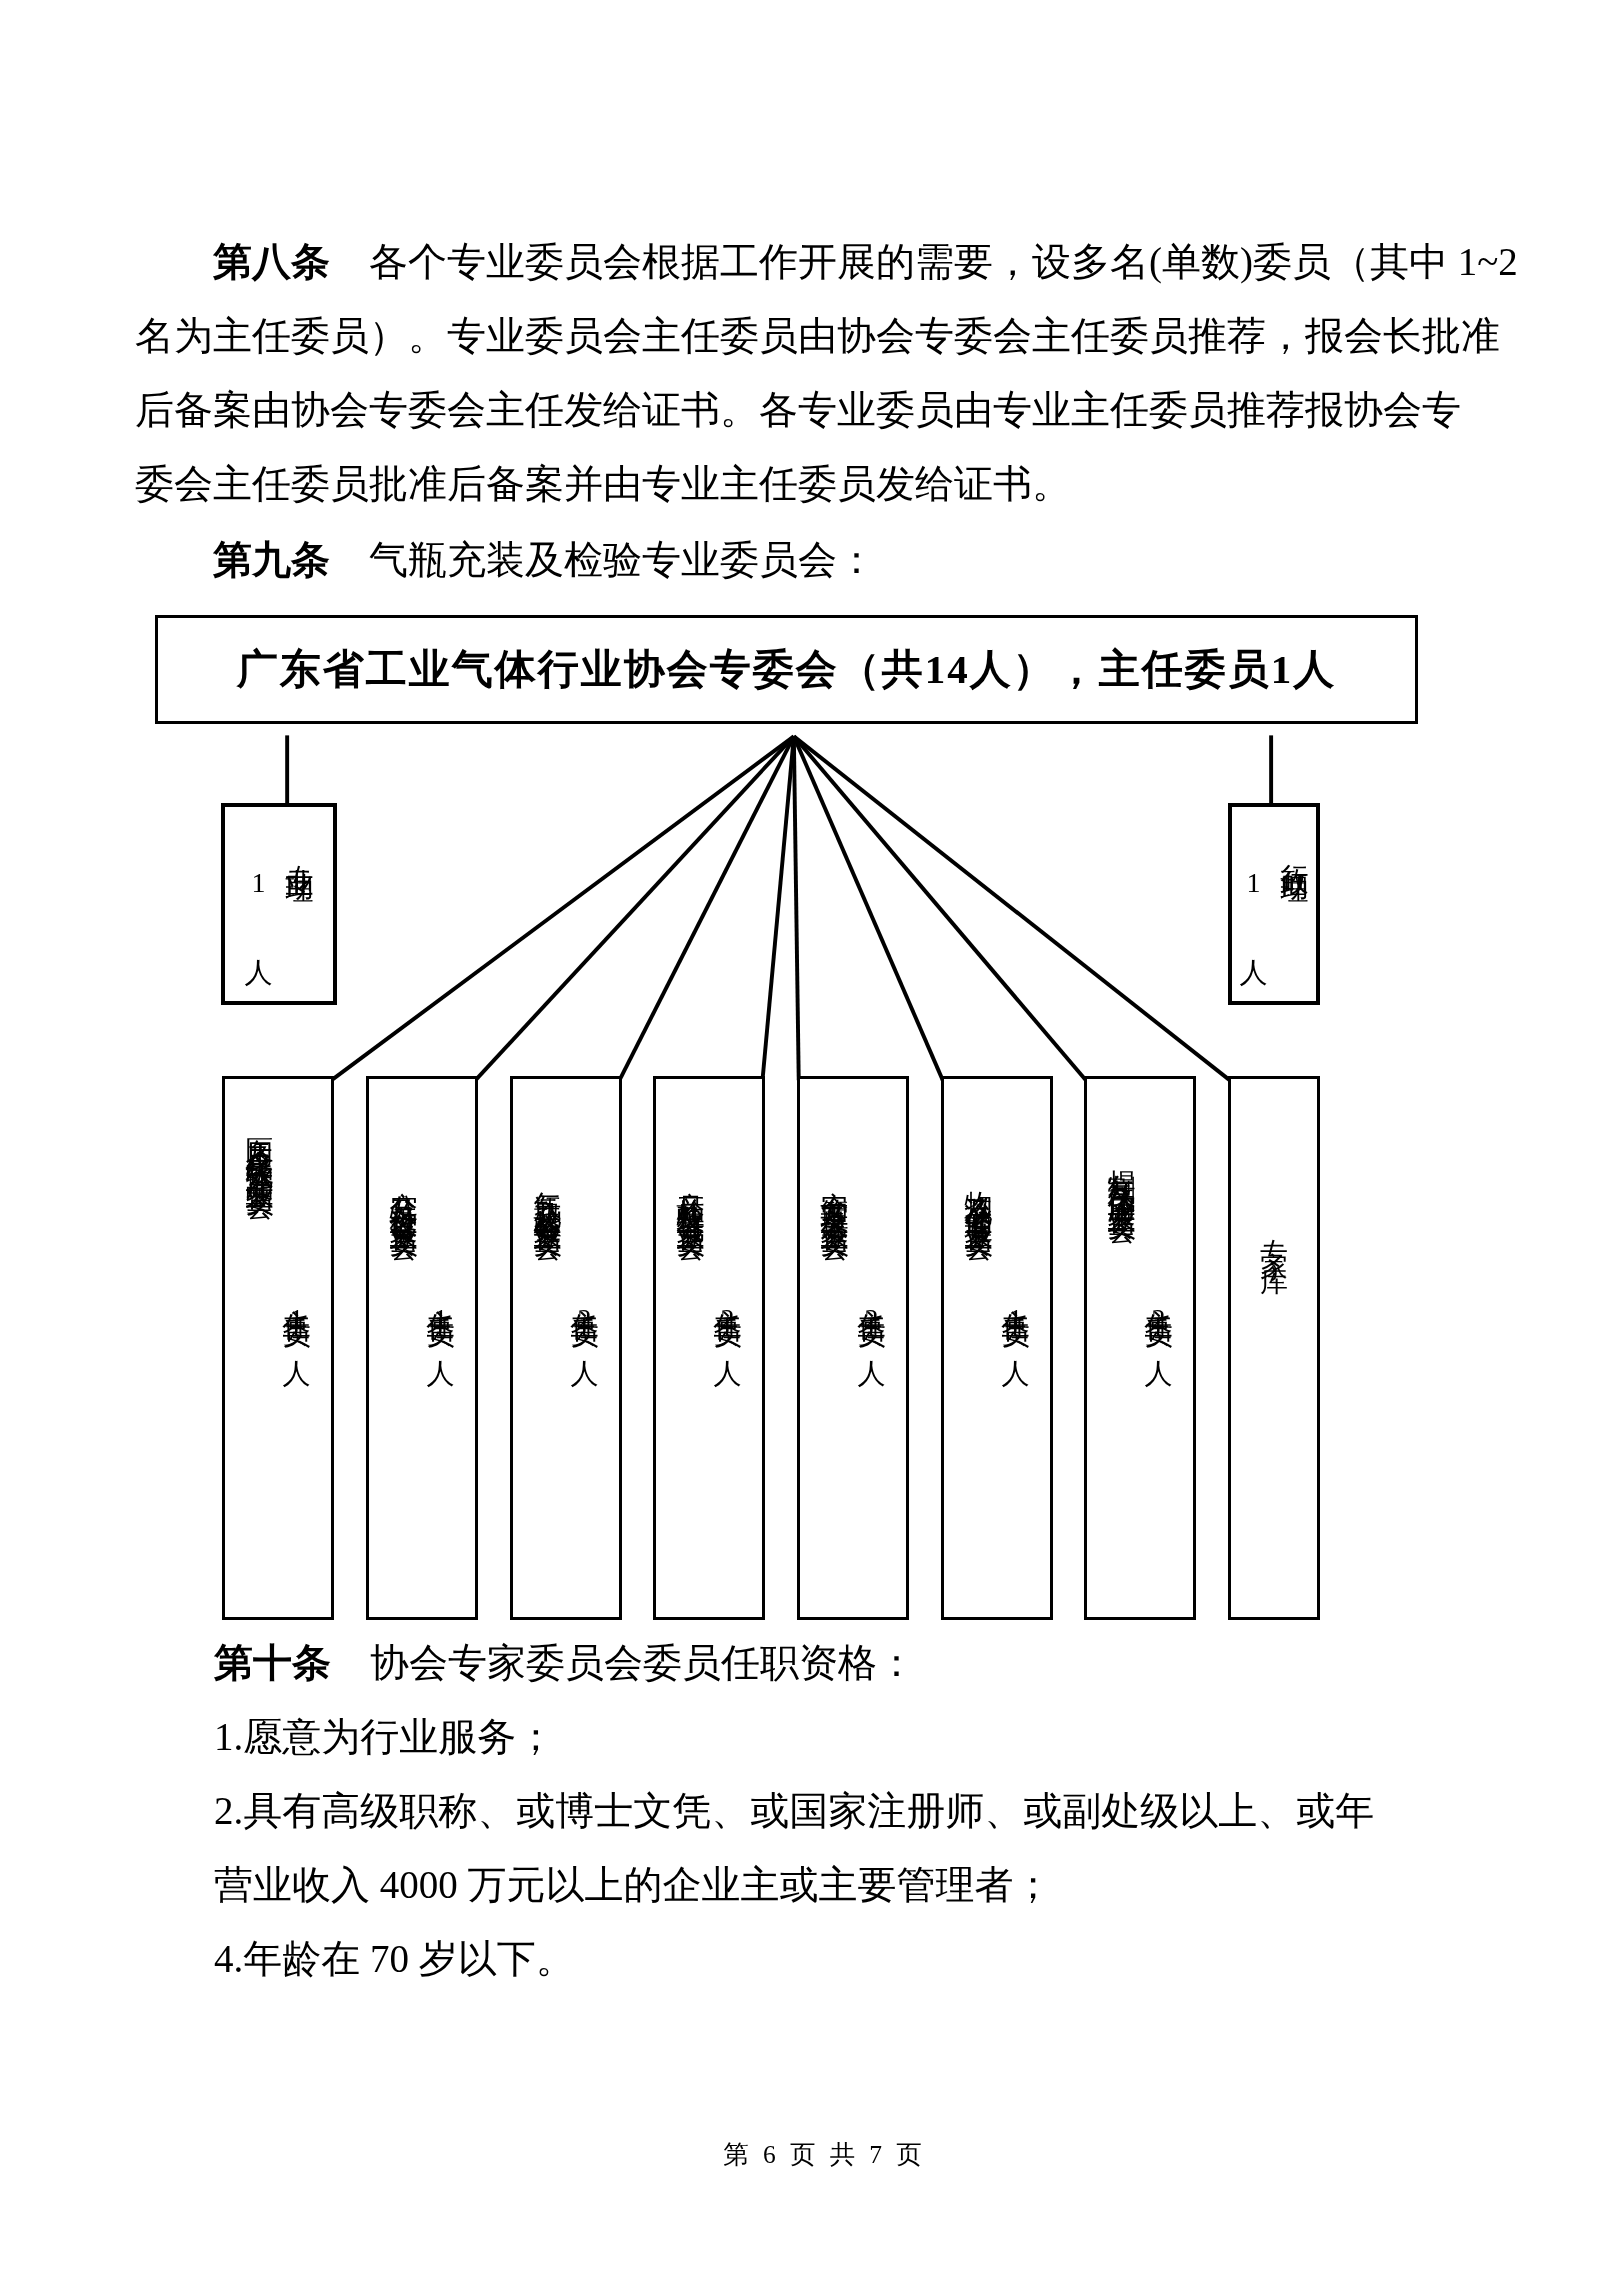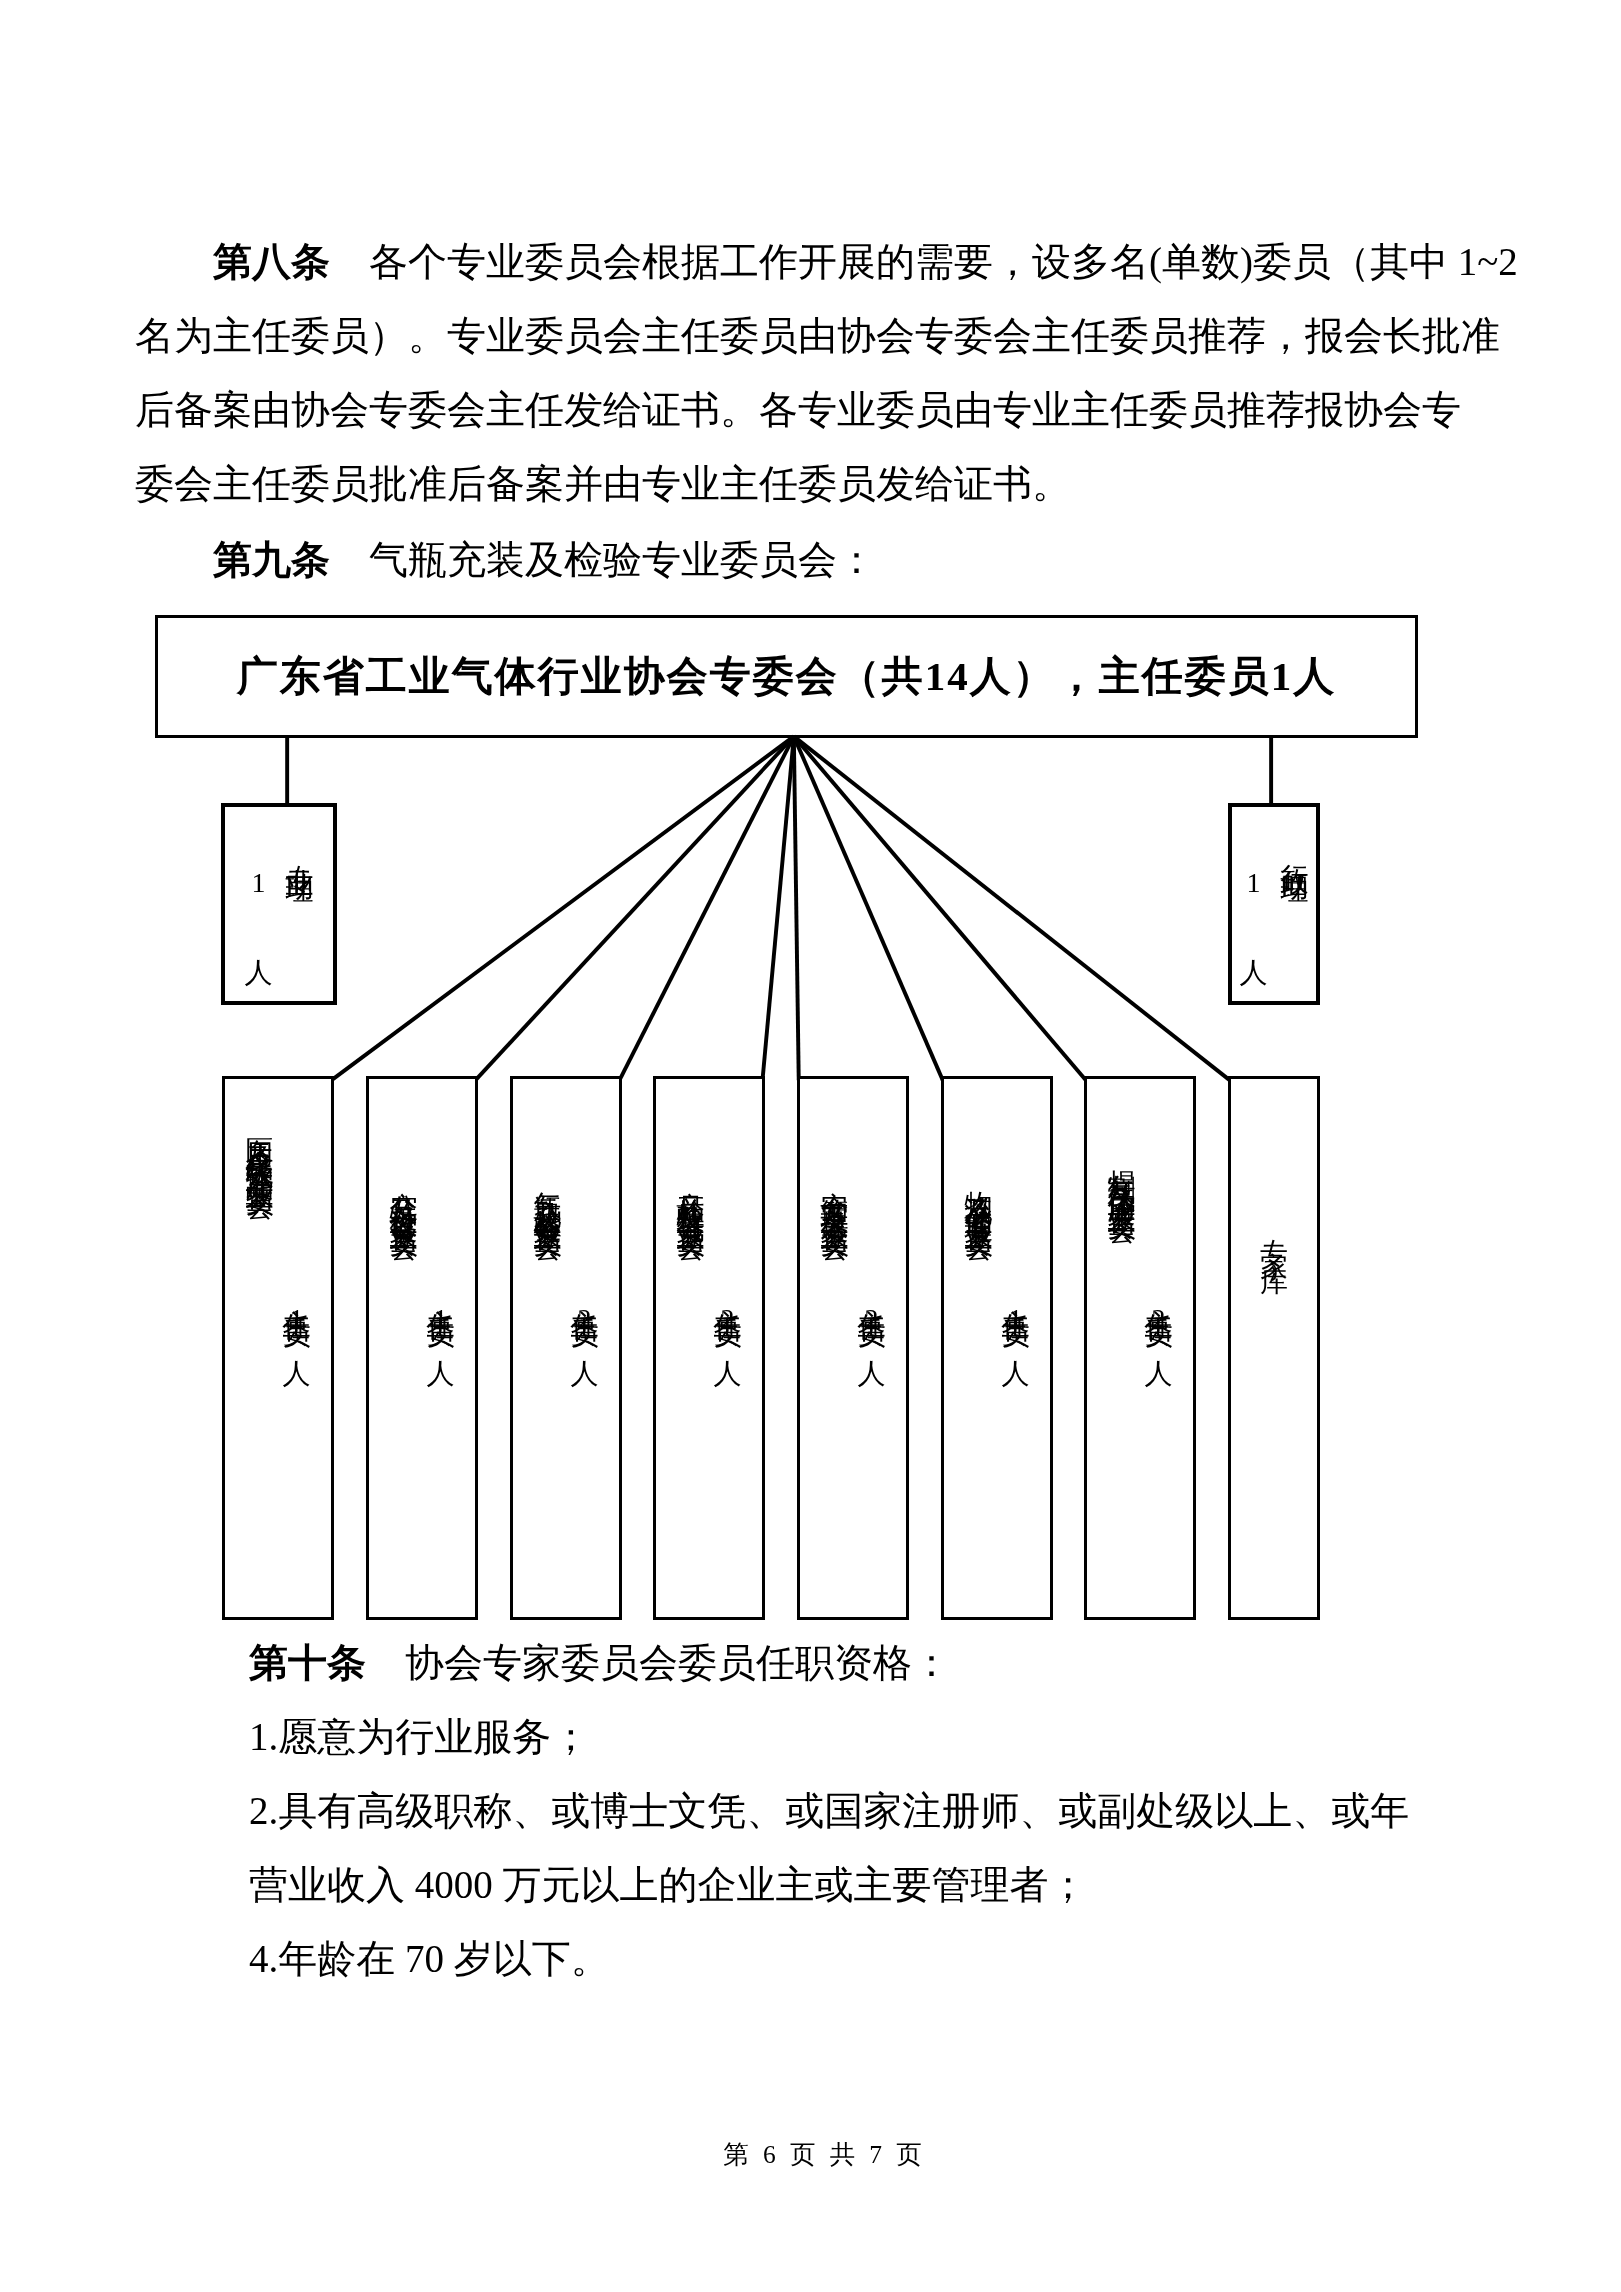--- a/index.html
+++ b/index.html
@@ -15,21 +15,21 @@
     text-indent:78px;text-align:left;
   }
   #para-a8{top:225px;}
   #para-a9{top:523px;}
   .para b{font-weight:bold;}
 
   
   .diagram{position:absolute;left:0;top:0;width:1621px;height:2293px;}
   .connectors{position:absolute;left:0;top:0;}
   .rootbox{
-    position:absolute;left:155px;top:615px;width:1263px;height:123px;
+    position:absolute;left:155px;top:615px;width:1263px;height:109px;
     border:3.9px solid #000;box-sizing:border-box;
     display:flex;align-items:center;justify-content:center;
     font-size:41px;font-weight:bold;letter-spacing:2px;white-space:nowrap;
   }
   .vbox{
     position:absolute;border:3.9px solid #000;box-sizing:border-box;
     display:flex;flex-direction:row;justify-content:center;
     background:#fff;
   }
   .vtext{
@@ -54,21 +54,21 @@
   .cbox .name{margin-top:90px;}
   .cbox .count{margin-top:208px;}
   #cbox-1 .name{margin-top:37px;}
   #cbox-7 .name{margin-top:69px;}
   #cbox-8 .name{margin-top:137px;letter-spacing:13.7px;}
 
   .a10{
     position:absolute;left:214px;top:1626px;width:1294px;
     font-size:39px;line-height:74px;
   }
-  .a10 .line{white-space:pre-line;margin-left:35px;}
+  .a10 .line{white-space:pre-line;}
   .a10 b{font-weight:bold;}
 
   .footer{
     position:absolute;left:0;top:2137px;width:100%;
     text-align:center;font-size:25.5px;letter-spacing:3.9px;
   }
 </style>
 </head>
 <body>
 

